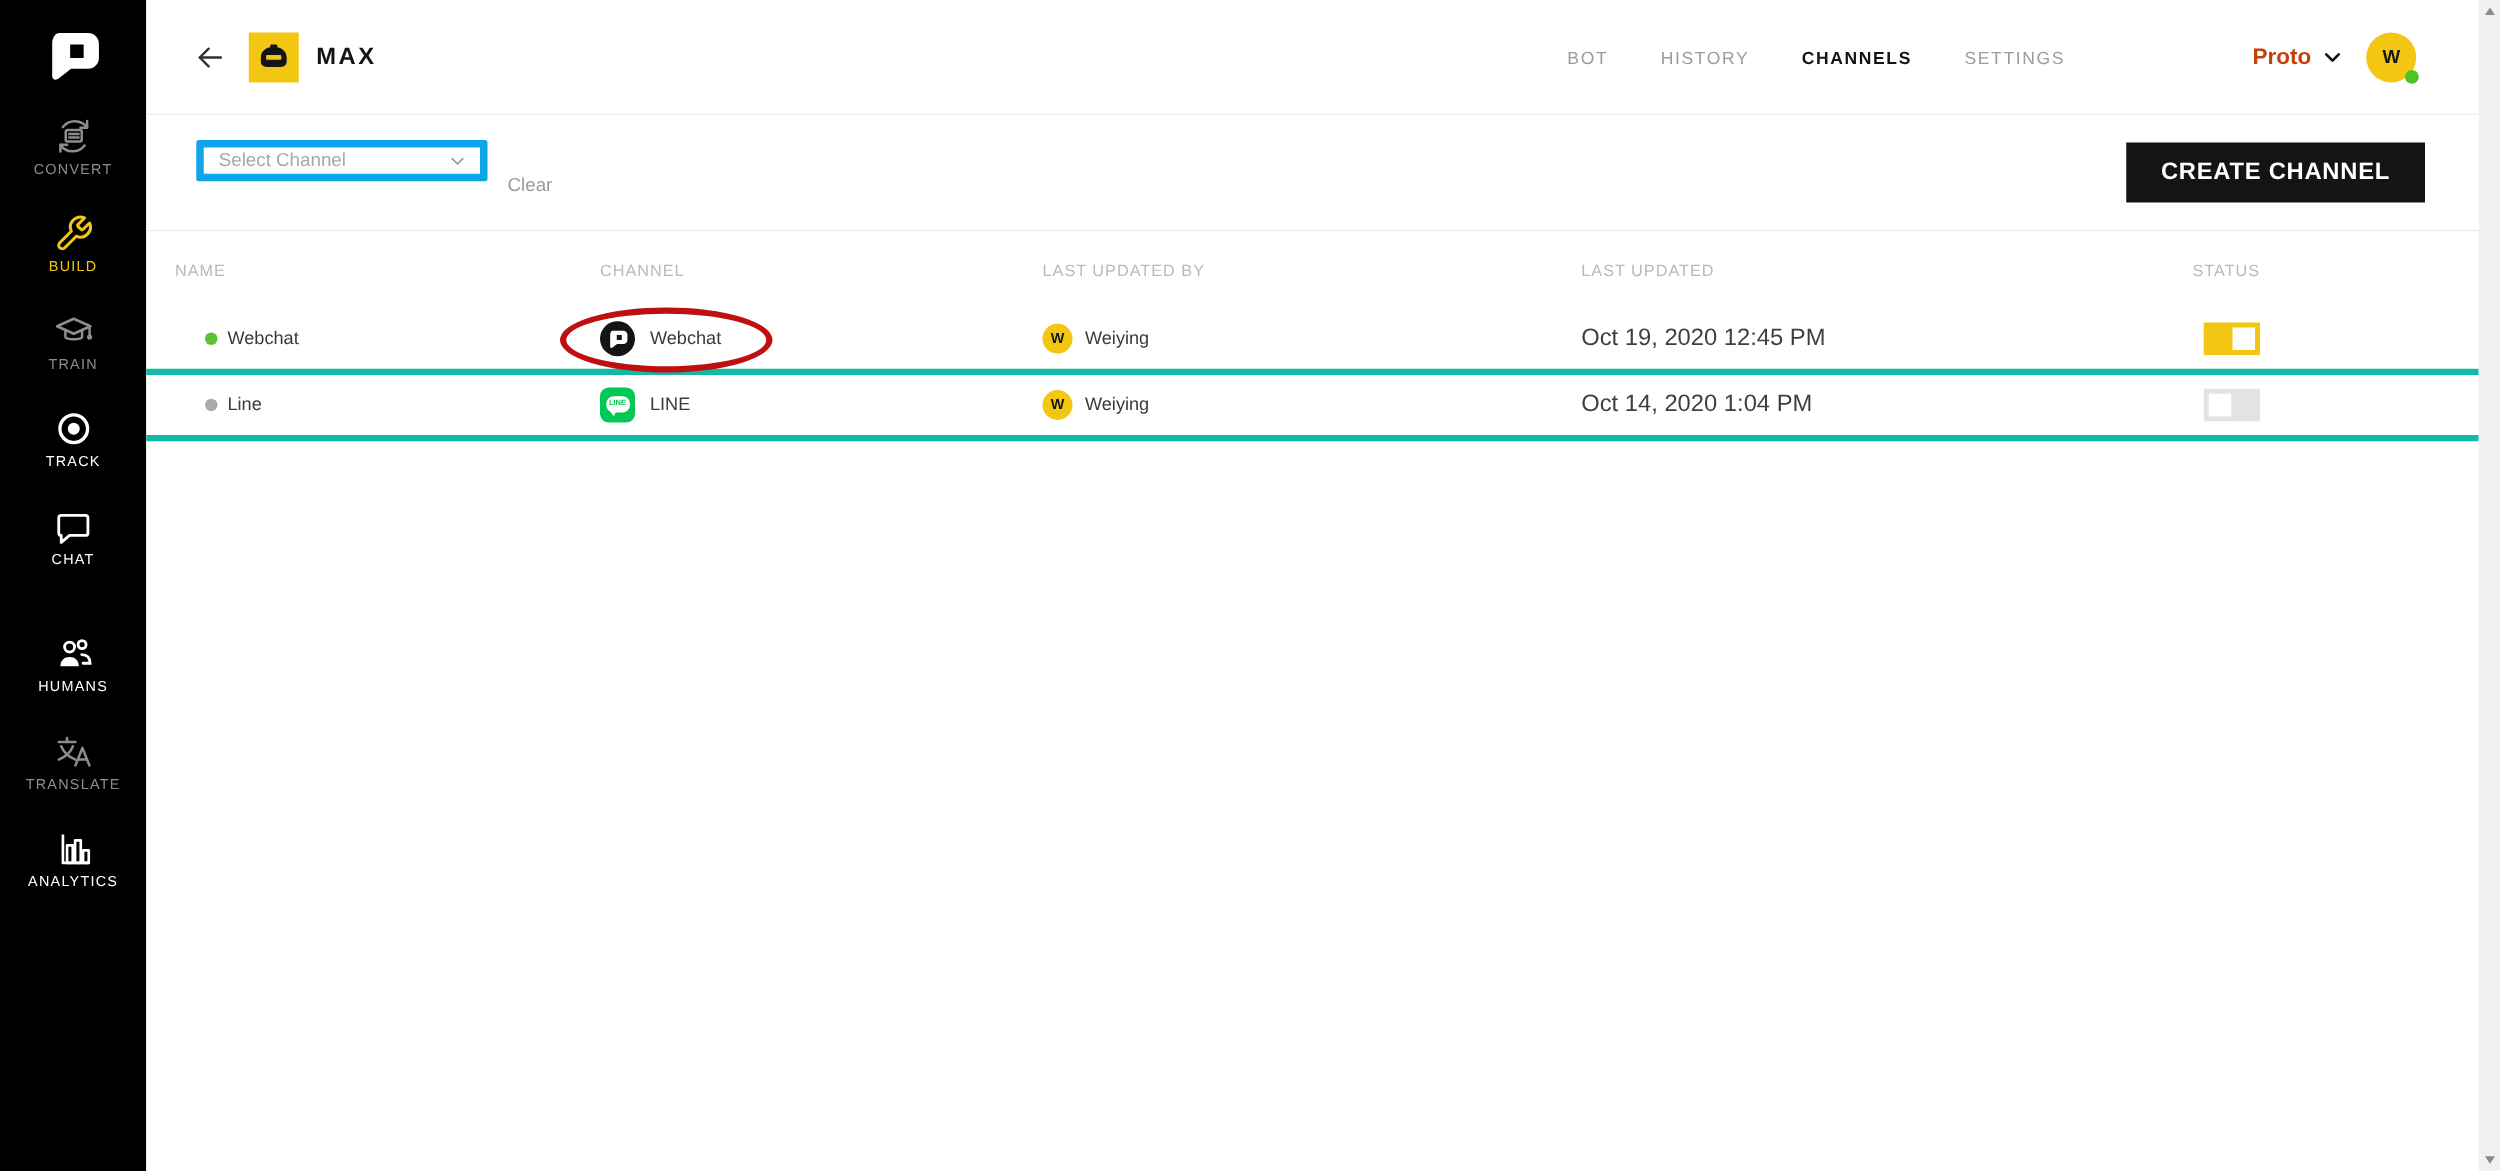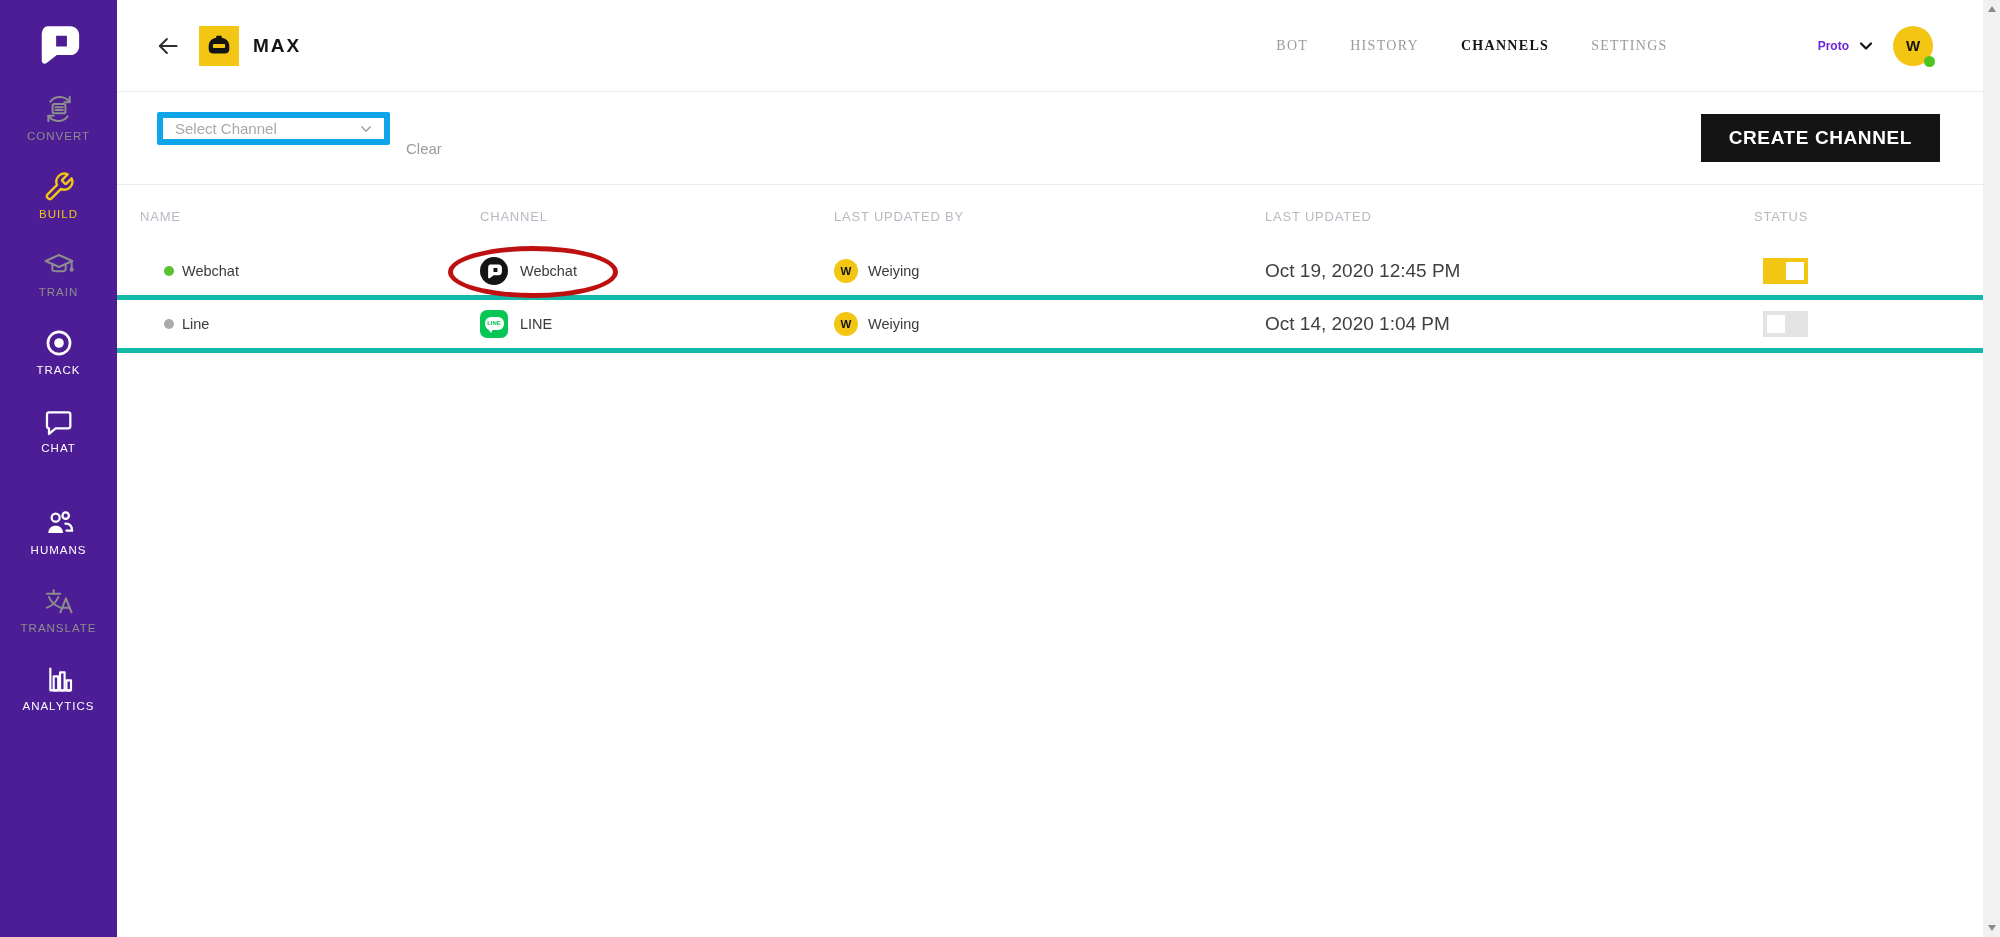--- a/index.html
+++ b/index.html
@@ -1,21 +1,21 @@
 <!DOCTYPE html>
 <html><head>
 <meta charset="utf-8">
 <style>
   * { margin:0; padding:0; box-sizing:border-box; }
   html,body { width:2000px; height:937px; overflow:hidden;
     font-family:"Liberation Sans", sans-serif; background:#fff; }
   .app { display:flex; width:2000px; height:937px; }
 
   
-  .sidebar { width:117px; height:937px; background:#4c1d95; flex:0 0 117px;
+  .sidebar { width:117px; height:937px; background:#000000; flex:0 0 117px;
     display:flex; flex-direction:column; align-items:center; padding-top:22px; }
   .side-logo { width:46px; height:46px; color:#fff; cursor:pointer; }
   .side-items { margin-top:25px; display:flex; flex-direction:column; align-items:center; width:100%; }
   .side-item { height:78px; width:100%; display:flex; flex-direction:column;
     align-items:center; justify-content:flex-start; cursor:pointer; }
   .side-item .ic { width:32px; height:32px; margin-bottom:5px; }
   .side-item .lbl { font-size:11.5px; letter-spacing:1px; font-weight:500; }
   .side-item.muted  { color:#8d8d8d; }
   .side-item.normal { color:#ffffff; }
   .side-item.active { color:#F3C614; }
@@ -24,26 +24,26 @@
   
   .main { flex:1 1 auto; display:flex; flex-direction:column; background:#fff; }
 
   .topbar { height:92px; display:flex; align-items:center;
     padding:0 50px 0 38px; border-bottom:1px solid #ebebeb; }
   .back-arrow { width:26px; height:26px; color:#2f2f2f; cursor:pointer; flex:0 0 auto; }
   .bot-avatar { width:40px; height:40px; background:#F3C614; margin-left:18px;
     display:flex; align-items:center; justify-content:center; flex:0 0 auto; }
   .bot-avatar svg { width:30px; height:30px; }
   .bot-title { margin-left:14px; font-size:19px; font-weight:700; letter-spacing:2px; color:#141414; }
-  .nav { margin-left:auto; display:flex; align-items:center; gap:42px;font-family:Liberation Serif, serif; }
+  .nav { margin-left:auto; display:flex; align-items:center; gap:42px; }
   .nav-link { font-size:14px; letter-spacing:1.3px; color:#9b9b9b; cursor:pointer;
     text-decoration:none; font-weight:500; }
   .nav-link.active { color:#141414; font-weight:700; }
   .workspace { margin-left:150px; display:flex; align-items:center; gap:10px; cursor:pointer; }
-  .workspace .ws-name { font-size:12px; font-weight:700; color:#6d28d9; }
+  .workspace .ws-name { font-size:18px; font-weight:700; color:#c2410c; }
   .workspace svg { width:14px; height:14px; }
   .user-avatar { position:relative; width:40px; height:40px; border-radius:50%;
     background:#F3C614; margin-left:20px; display:flex; align-items:center;
     justify-content:center; font-size:15px; font-weight:800; color:#141414; cursor:pointer; }
   .presence-badge { position:absolute; right:-2px; bottom:-1px; width:11px; height:11px;
     border-radius:50%; background:#4CC421; }
 
   
   .filter-bar { height:93px; display:flex; align-items:flex-start;
     padding:20px 43px 0 40px; border-bottom:1px solid #ebebeb; }

